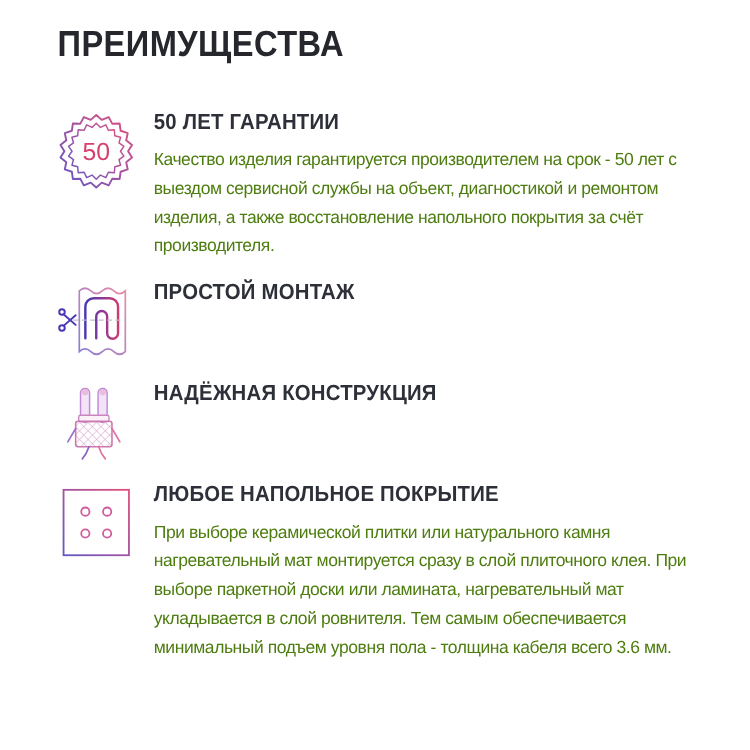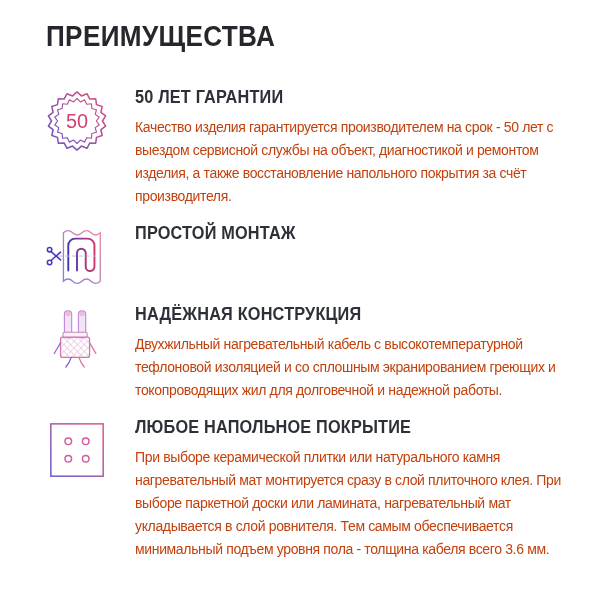--- a/index.html
+++ b/index.html
@@ -17,31 +17,31 @@
     white-space:nowrap;
   }
   .feature{
     display:flex;align-items:flex-start;
     margin-bottom:15px;
   }
   .feature-icon{
     width:62px;min-width:62px;height:64px;
     margin-right:15px;margin-top:2px;text-align:right;
   }
-  .feature-body{width:460px;margin-left:12px;}
+  .feature-body{width:460px;}
   .feature-title{
     margin:0 0 8px 0;
     font-size:17.5px;font-weight:700;color:#2d3038;
     letter-spacing:0.2px;
     transform:scaleX(0.93);transform-origin:left center;
     white-space:nowrap;
   }
   .feature-text{
     margin:0;
-    font-size:14px;line-height:23px;color:#c2410c;
+    font-size:14px;line-height:23px;color:#4d7c0f;
     letter-spacing:-0.35px;
   }
   svg{display:block;}
 </style>
 </head>
 <body>
 
 <div class="page">
 
   <h1 class="page-title">ПРЕИМУЩЕСТВА</h1>
@@ -123,21 +123,20 @@
 
         <path d="M15,37 L8.5,48" stroke="#9b6fd0" stroke-width="1.4" stroke-linecap="round" fill="none"></path>
         <path d="M45,37 L51.5,48" stroke="#e0719f" stroke-width="1.4" stroke-linecap="round" fill="none"></path>
 
         <path d="M26,52 q-2,6 -5.5,10" stroke="#8a5fc8" stroke-width="1.4" stroke-linecap="round" fill="none"></path>
         <path d="M34,52 q2,6 5.5,10" stroke="#e0719f" stroke-width="1.4" stroke-linecap="round" fill="none"></path>
       </svg>
     </div>
     <div class="feature-body">
       <h2 class="feature-title">НАДЁЖНАЯ КОНСТРУКЦИЯ</h2>
-      <p class="feature-text">Двухжильный нагревательный кабель с высокотемпературной тефлоновой изоляцией и со сплошным экранированием греющих и токопроводящих жил для долговечной и надежной работы.</p>
     </div>
   </article>
 
   <article class="feature">
     <div class="feature-icon">
       <svg viewBox="0 0 64 64" width="62" height="64" aria-hidden="true">
         <defs>
           <linearGradient id="g4" x1="0" y1="1" x2="1" y2="0">
             <stop offset="0" stop-color="#6456c8"></stop>
               <stop offset="1" stop-color="#e1517b"></stop>

